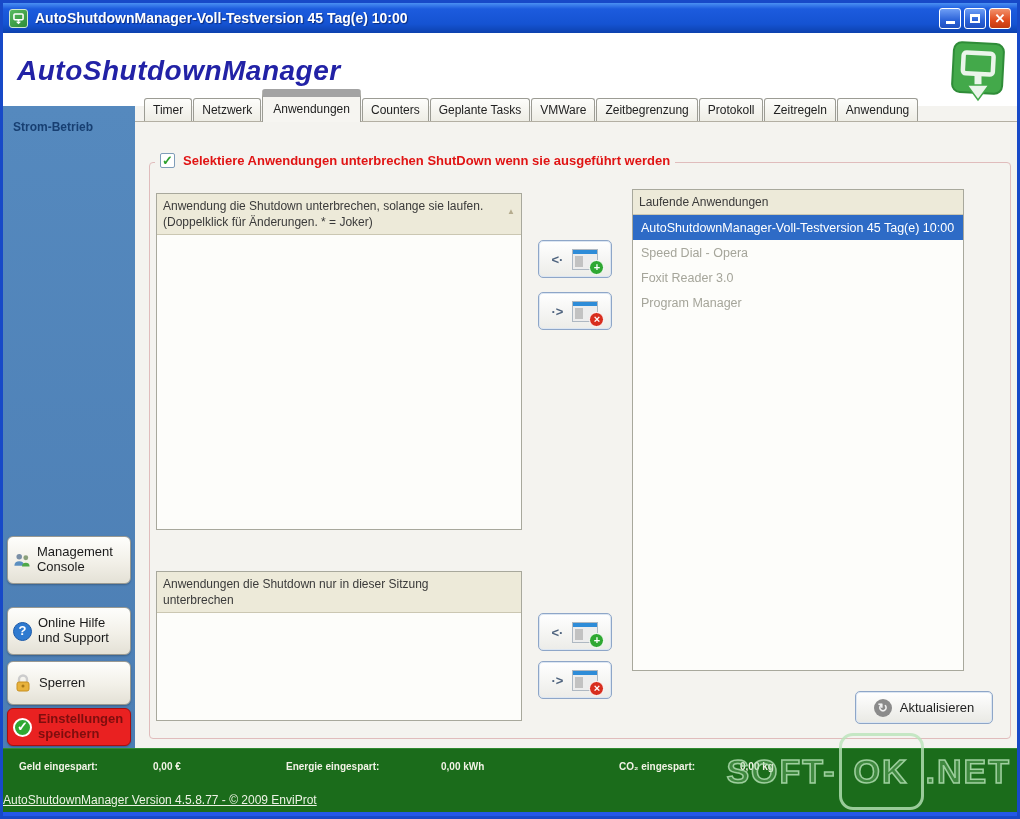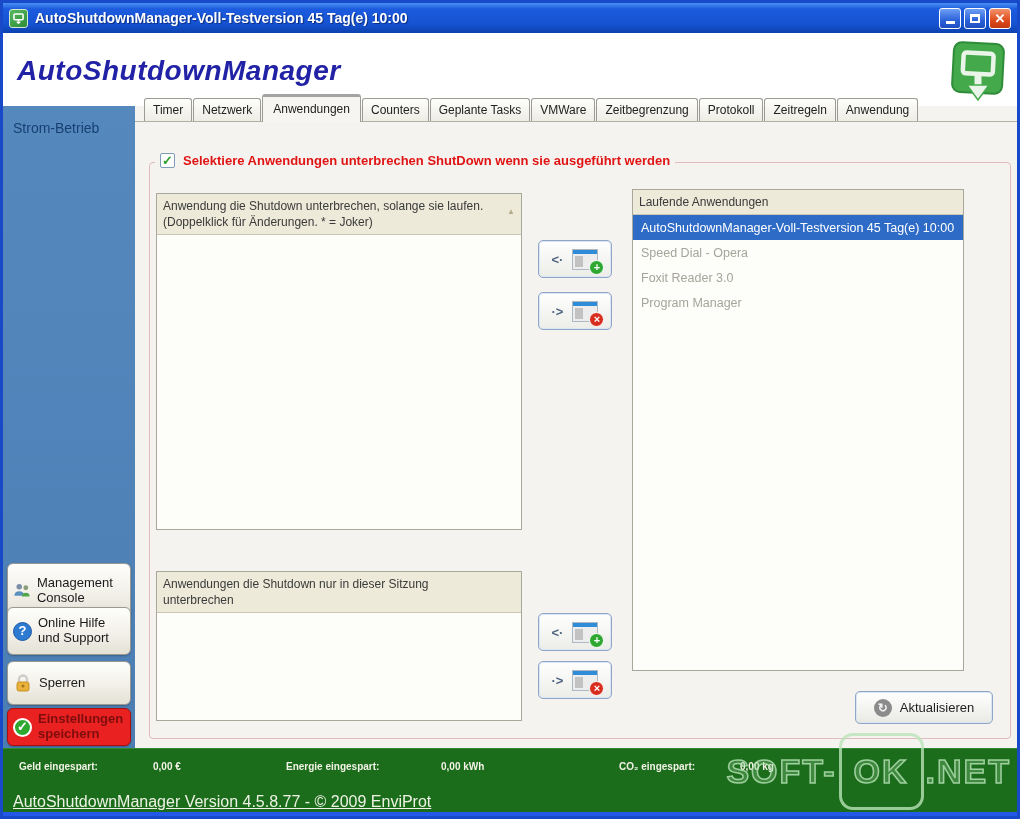--- a/index.html
+++ b/index.html
@@ -27,38 +27,38 @@
 
   
   .header { position:absolute; left:0; top:30px; width:1014px; height:73px; background:#FFFFFF; }
   .logo-text { position:absolute; left:14px; top:22px; font-size:28px; font-weight:bold; font-style:italic;
                color:#2222A6; letter-spacing:0.5px; }
   .logo-icon { position:absolute; right:10px; top:8px; }
 
   
   .sidebar { position:absolute; left:0; top:103px; width:132px; height:642px;
              background:linear-gradient(180deg,#5589BE 0%,#4C7EB4 100%); }
-  .mode-label { position:absolute; left:10px; top:14px; font-size:14px; font-weight:normal; color:#173F72; }
+  .mode-label { position:absolute; left:10px; top:14px; font-size:12px; font-weight:bold; color:#173F72; }
   .side-btn { position:absolute; left:4px; width:124px; border:1px solid #9A9A92; border-radius:6px;
               background:linear-gradient(180deg,#FEFEFC 0%,#F2F0E8 55%,#E4E1D6 100%);
               display:flex; align-items:center; gap:6px; padding:4px 5px; cursor:pointer;
               font-size:13px; color:#1A1A1A; line-height:1.15; box-shadow:0 1px 2px rgba(0,0,0,0.25); }
   .side-btn.danger { background:#E92121; border-color:#A80F0F; color:#7E0E0E; font-weight:bold; }
   .round-ic { width:19px; height:19px; min-width:19px; border-radius:50%; color:#fff; font-weight:bold;
               font-size:13px; display:flex; align-items:center; justify-content:center; }
   .ic-help { background:#2E7AD0; border:1px solid #1C5AA8; }
   .ic-save { background:#2FA832; border:2px solid #FFFFFF; }
 
   
   .tabstrip { position:absolute; left:132px; top:103px; width:885px; height:16px;
               display:flex; align-items:flex-end; padding-left:9px; border-bottom:1px solid #B3AFA3; }
   .tab { background:linear-gradient(180deg,#FDFDFB,#EEEDE5); border:1px solid #9C9C94; border-bottom:none;
          border-radius:3px 3px 0 0; font-size:12px; color:#222; padding:4px 8px 4px; margin-right:1px;
          cursor:pointer; white-space:nowrap; }
-  .tab.active { background:#F6F5F1; border-top:3px solid #a3a3a3; padding:5px 10px 6px; margin-bottom:-1px;
+  .tab.active { background:#F6F5F1; border-top:8px solid #a3a3a3; padding:5px 10px 6px; margin-bottom:-1px;
                 position:relative; z-index:2; }
 
   
   .main { position:absolute; left:132px; top:133px; width:885px; height:612px; background:#F4F3EF; }
   .groupbox { position:absolute; left:14px; top:26px; width:862px; height:577px;
               border:1px solid #E0BCBC; border-radius:4px; }
   .legend { position:absolute; left:5px; top:-10px; background:#F4F3EF; padding:0 5px;
             display:flex; align-items:center; gap:8px; }
   .checkbox { width:15px; height:15px; background:#fff; border:1px solid #7F9DB9; border-radius:2px;
               display:flex; align-items:center; justify-content:center; cursor:pointer;
@@ -95,21 +95,21 @@
                  background:linear-gradient(180deg,#FFFFFF,#E9E9E4);
                  display:flex; align-items:center; justify-content:center; gap:8px; cursor:pointer;
                  font-size:13px; color:#222; }
   .ic-refresh { width:18px; height:18px; border-radius:50%; background:#8B8B8B; color:#F2F2F2;
                 font-size:12px; font-weight:bold; display:flex; align-items:center; justify-content:center; }
 
   
   .statusbar { position:absolute; left:0; top:745px; width:1014px; height:64px; background:#1B6C1B;
                border-top:1px solid #2F8A2F; }
   .stat { position:absolute; top:12px; font-size:10px; font-weight:bold; color:#F2F2E6; white-space:nowrap; }
-  .version-link { position:absolute; left:10px; top:44px; font-size:16px; color:#EDF2E4;
+  .version-link { position:absolute; left:0; top:44px; font-size:12px; color:#EDF2E4;
                   text-decoration:underline; cursor:pointer; white-space:nowrap; }
   .bottom-strip { position:absolute; left:0; top:809px; width:1014px; height:4px; background:#2358E8; }
 
   .watermark { position:absolute; right:6px; bottom:6px; font-size:34px; font-weight:bold; letter-spacing:2px;
                color:rgba(150,205,150,0.30); -webkit-text-stroke:1.5px rgba(185,228,185,0.8);
                display:flex; align-items:center; }
   .wm-ok { border:3px solid rgba(185,228,185,0.8); border-radius:14px; padding:16px 12px; margin:0 2px; }
 </style>
 </head>
 <body>
@@ -147,21 +147,21 @@
         </g>
         <path d="M29 32v14" stroke="#EAF5EA" stroke-width="7"></path>
         <path d="M18 44h22l-11 15z" fill="#EAF5EA" stroke="#43A94A" stroke-width="1.5"></path>
       </svg>
     </div>
   </div>
 
   <div class="sidebar">
     <div class="mode-label">Strom-Betrieb</div>
 
-    <div class="side-btn" style="top:457px; height:55px;">
+    <div class="side-btn" style="top:430px; height:48px;">
       <svg width="26" height="21" viewBox="0 0 26 21">
         <circle cx="9" cy="5" r="4" fill="#7A8FA6"></circle>
         <path d="M2 18c0-4.5 3-6.5 7-6.5s7 2 7 6.5z" fill="#5B8FC0"></path>
         <circle cx="18.5" cy="6.5" r="3.5" fill="#8AA07A"></circle>
         <path d="M13 19c0-3.8 2.4-5.2 5.5-5.2S24 15.2 24 19z" fill="#4FA848"></path>
       </svg>
       <span>Management Console</span>
     </div>
 
     <div class="side-btn" style="top:501px; height:48px;">

